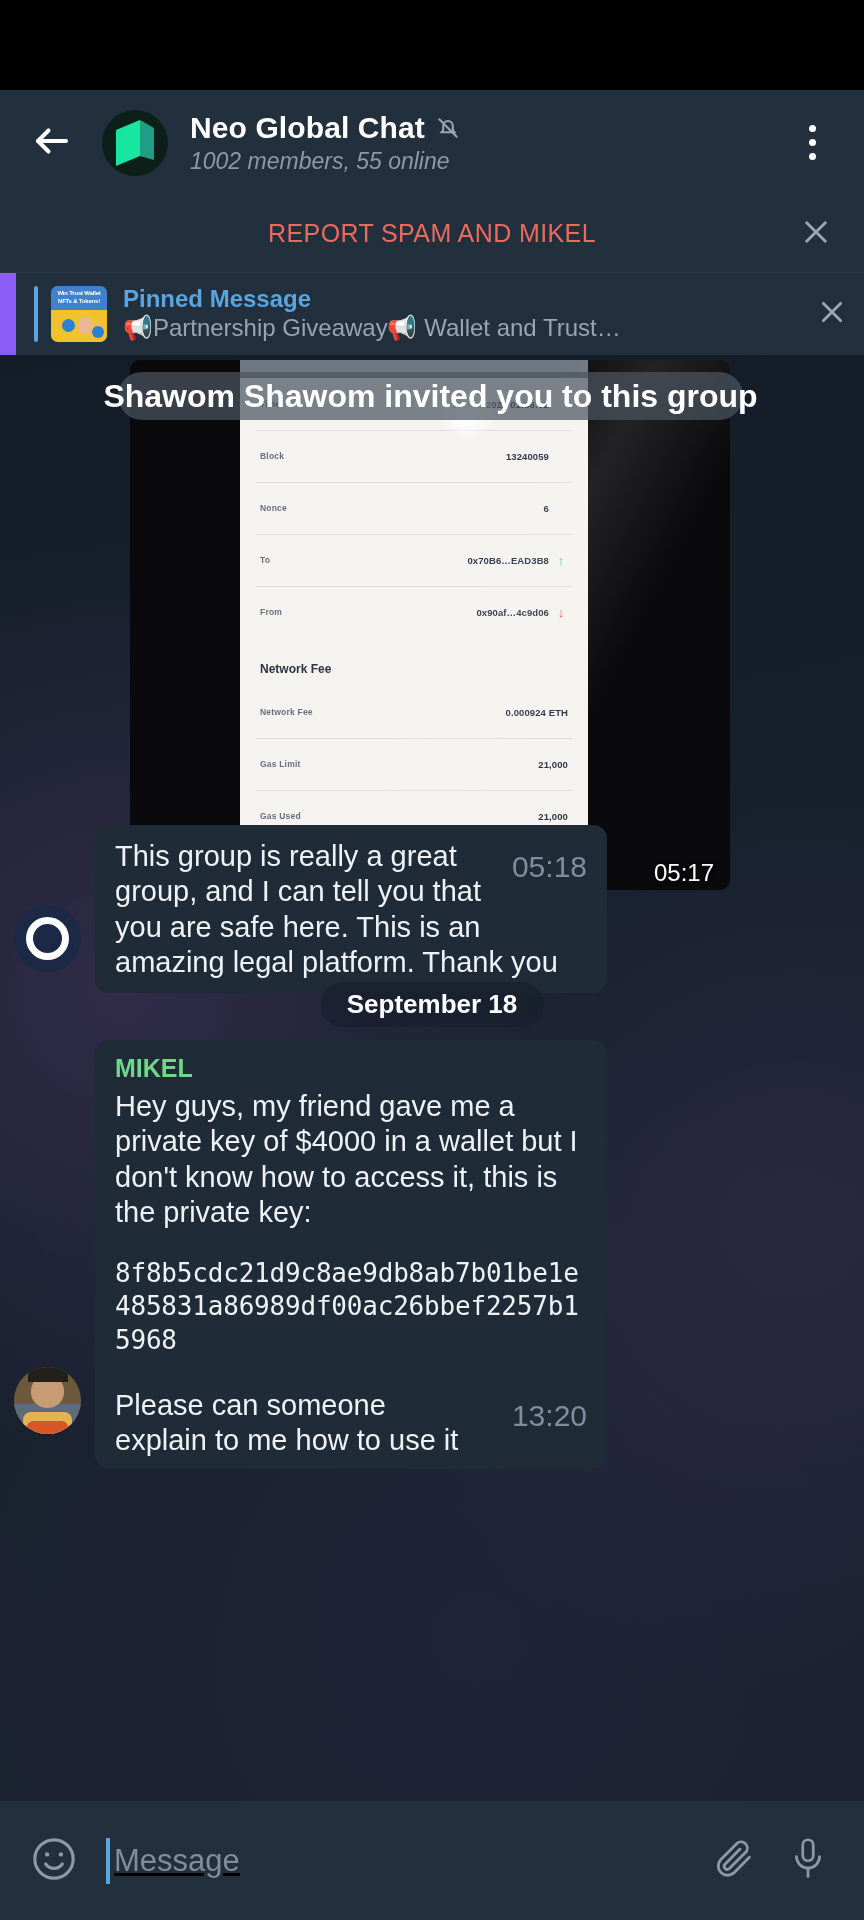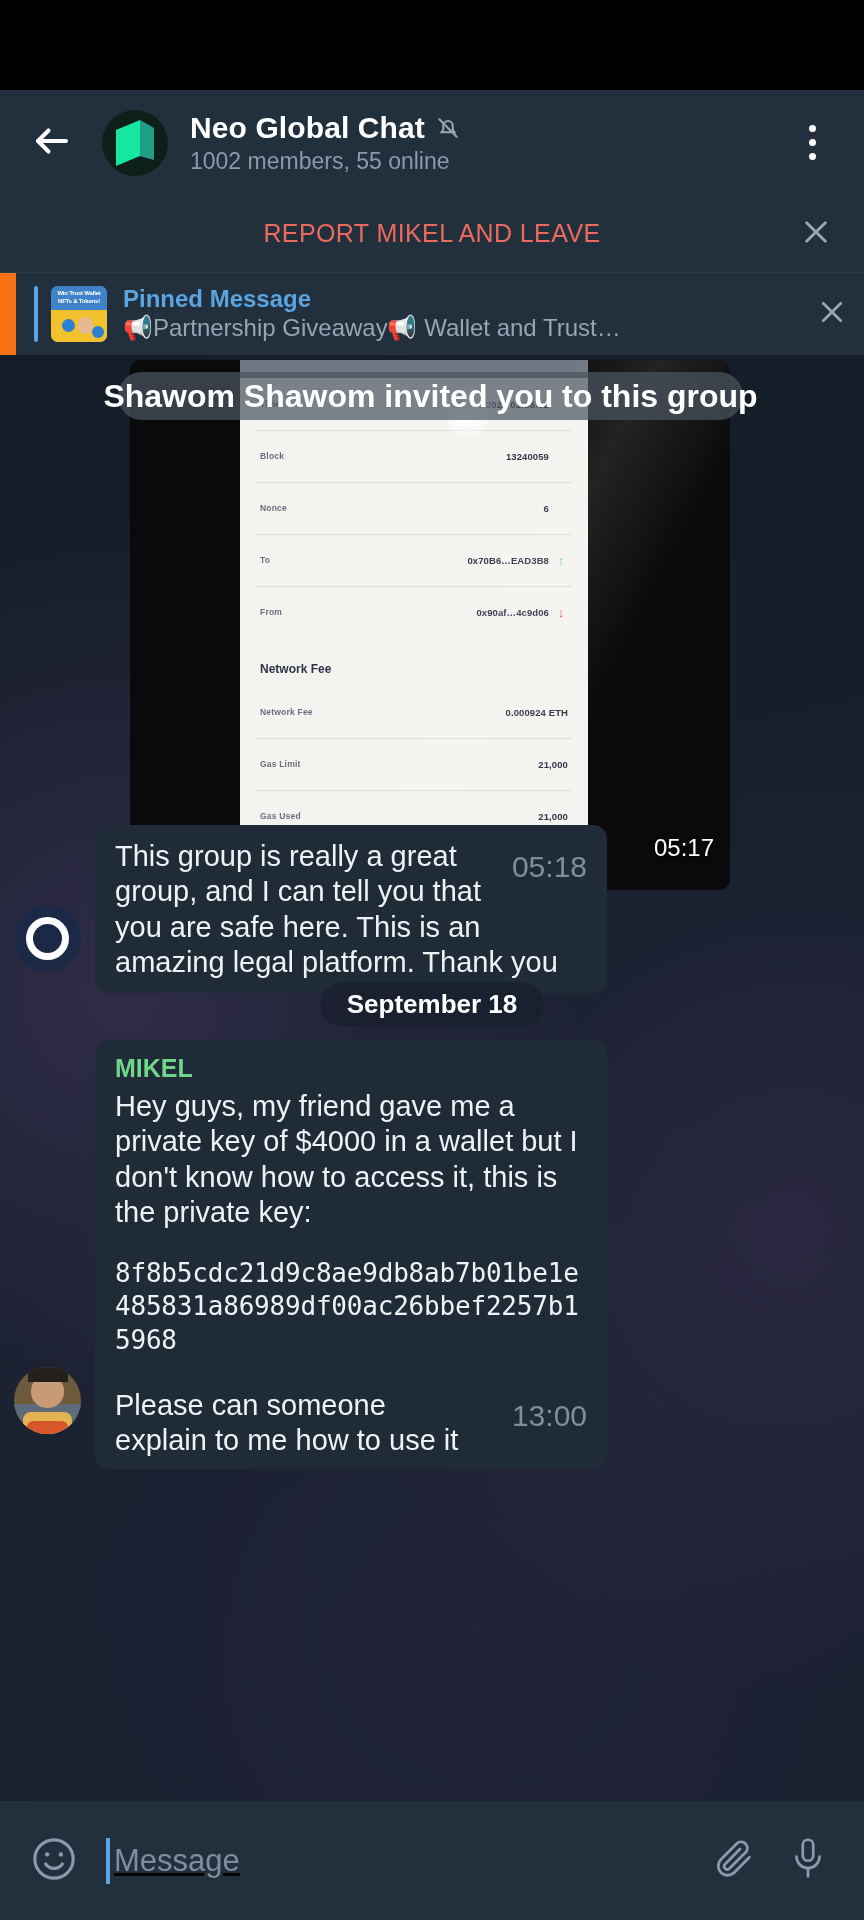--- a/index.html
+++ b/index.html
@@ -2,21 +2,21 @@
 <html><head>
 <meta charset="utf-8">
 <style>
   * { margin:0; padding:0; box-sizing:border-box; }
   html,body {
     width:864px; height:1920px; overflow:hidden;
     background:#000;
     font-family:"Liberation Sans", sans-serif;
     -webkit-font-smoothing:antialiased;
   }
-  #app { position:relative; width:864px; height:1920px; background:#f97316; }
+  #app { position:relative; width:864px; height:1920px; background:#8b5cf6; }
 
   
   .statusbar { position:absolute; left:0; top:0; width:864px; height:90px; background:#000; }
 
   
   .header {
     position:absolute; left:0; top:90px; width:864px; height:105px;
     background:#22303e; display:flex; align-items:center; padding:0 24px;
   }
   .back-btn { width:56px; height:56px; display:flex; align-items:center; justify-content:center; flex:0 0 auto; }
@@ -28,21 +28,21 @@
   }
   .chat-avatar svg { width:42px; height:46px; display:block; }
   .header-txt { margin-left:22px; flex:1 1 auto; min-width:0; }
   .header-title-row { display:flex; align-items:center; gap:10px; }
   .chat-title {
     font-size:30px; font-weight:700; color:#ffffff; letter-spacing:.1px;
     white-space:nowrap; overflow:hidden; text-overflow:ellipsis;
   }
   .mute-icon { flex:0 0 auto; width:26px; height:26px; opacity:.72; }
   .mute-icon svg { width:26px; height:26px; display:block; }
-  .chat-sub { font-size:23px; color:#8b9aa9; margin-top:3px; white-space:nowrap; }
+  .chat-sub { font-size:23px; color:#8b9aa9; margin-top:3px; white-space:nowrap;font-style:italic; }
   .menu-btn { width:56px; height:60px; display:flex; flex-direction:column; align-items:center; justify-content:center; gap:7px; flex:0 0 auto; }
   .menu-btn i { width:7px; height:7px; border-radius:50%; background:#ffffff; display:block; }
 
   
   .spam-bar {
     position:absolute; left:0; top:195px; width:864px; height:78px;
     background:#22303e; display:flex; align-items:center; justify-content:center;
     border-bottom:1px solid #2a3846;
   }
   .spam-text {
@@ -142,21 +142,21 @@
   .phone-home {
     position:absolute; left:50%; transform:translateX(-50%); bottom:13px;
     width:160px; height:5px; border-radius:3px; background:#14161a;
   }
   .photo-sheen {
     position:absolute; left:0; top:0; width:100%; height:100%;
     background:linear-gradient(118deg,rgba(255,255,255,0) 48%,rgba(255,255,255,.10) 60%,rgba(255,255,255,0) 74%);
     pointer-events:none;
   }
   .photo-time {
-    position:absolute; right:16px; bottom:28px; z-index:5;
+    position:absolute; right:16px; bottom:3px; z-index:5;
     font-size:24px; color:#ffffff; font-weight:500;
     text-shadow:0 1px 4px rgba(0,0,0,.85);
   }
 
   
   .invite-banner {
     position:absolute; left:118px; top:17px; width:625px; height:48px;
     background:rgba(75,85,96,.72); border-radius:24px; z-index:6;
     display:flex; align-items:center; justify-content:center;
   }
@@ -263,21 +263,21 @@
     </div>
 
     <div class="menu-btn">
       <i></i>
         <i></i>
         <i></i>
     </div>
   </div>
 
   <div class="spam-bar">
-    <div class="spam-text">REPORT MIKEL AND LEAVE</div>
+    <div class="spam-text">REPORT SPAM AND MIKEL</div>
     <div class="spam-close">
       <span>
         <svg viewBox="0 0 24 24" fill="none" stroke="#9aa8b6" stroke-width="2.1" stroke-linecap="round">
           <path d="M5 5l14 14"></path>
             <path d="M19 5L5 19"></path>
         </svg>
       </span>
     </div>
   </div>
 
@@ -385,21 +385,21 @@
       <div class="ap-body"></div>
         <div class="ap-shirt"></div>
         <div class="ap-pat"></div>
       <div class="ap-face"></div>
         <div class="ap-hat"></div>
     </div>
     <div class="bubble msg-mikel">
       <div class="sender">MIKEL</div>
       <div class="body">Hey guys, my friend gave me a private key of $4000 in a wallet but I don't know how to access it, this is the private key:</div>
       <div class="mono">8f8b5cdc21d9c8ae9db8ab7b01be1e485831a86989df00ac26bbef2257b15968</div>
-      <div class="body" style="margin-top:30px"><span class="tstamp">13:00</span><span>Please can someone explain to me how to use it</span></div>
+      <div class="body" style="margin-top:30px"><span class="tstamp">13:20</span><span>Please can someone explain to me how to use it</span></div>
     </div>
 
   </div>
 
   <div class="input-bar">
     <div class="emoji-btn">
       <span>
         <svg viewBox="0 0 24 24" fill="none" stroke="#8b9aa9" stroke-width="1.5">
           <circle cx="12" cy="12" r="9.2"></circle>
           <circle cx="8.7" cy="9.8" r="1.05" fill="#8b9aa9" stroke="none"></circle>

